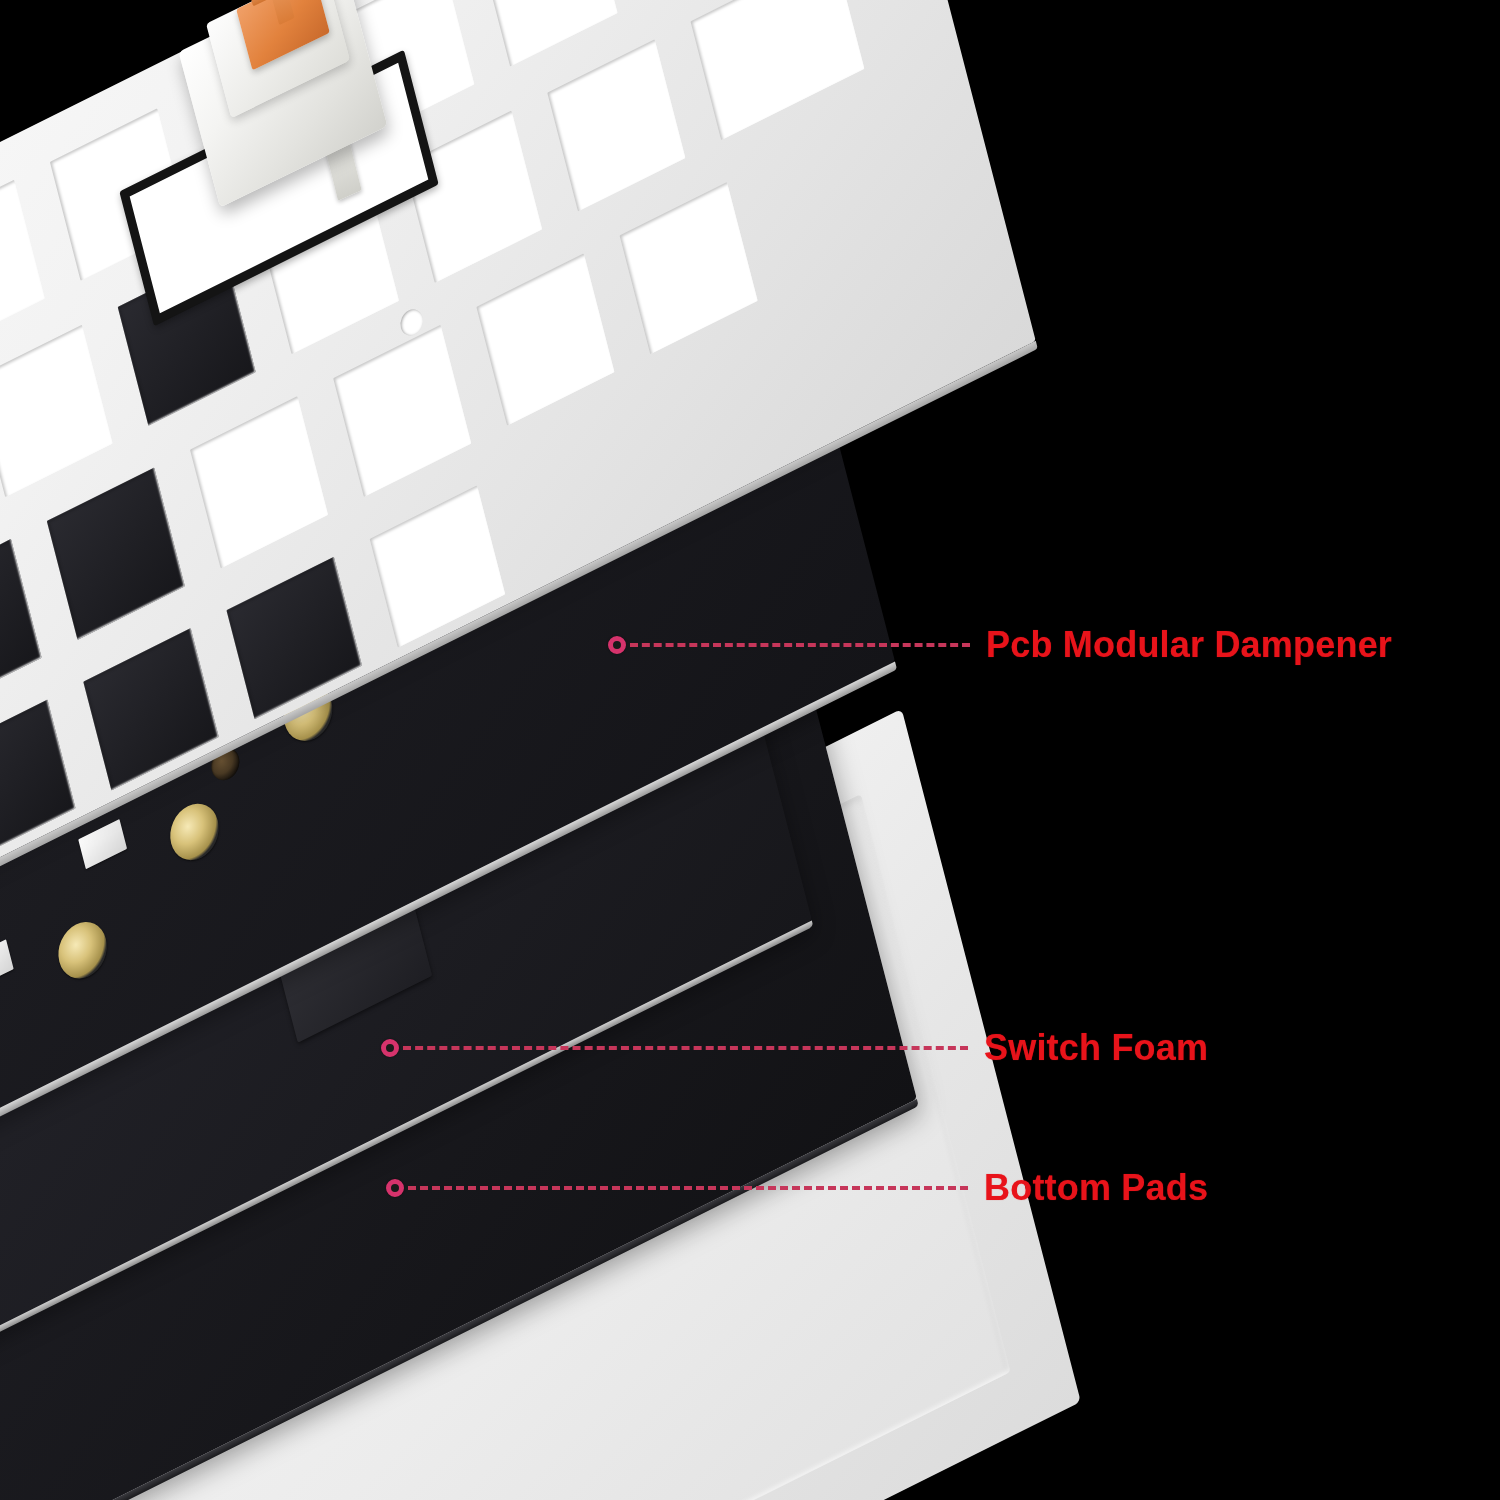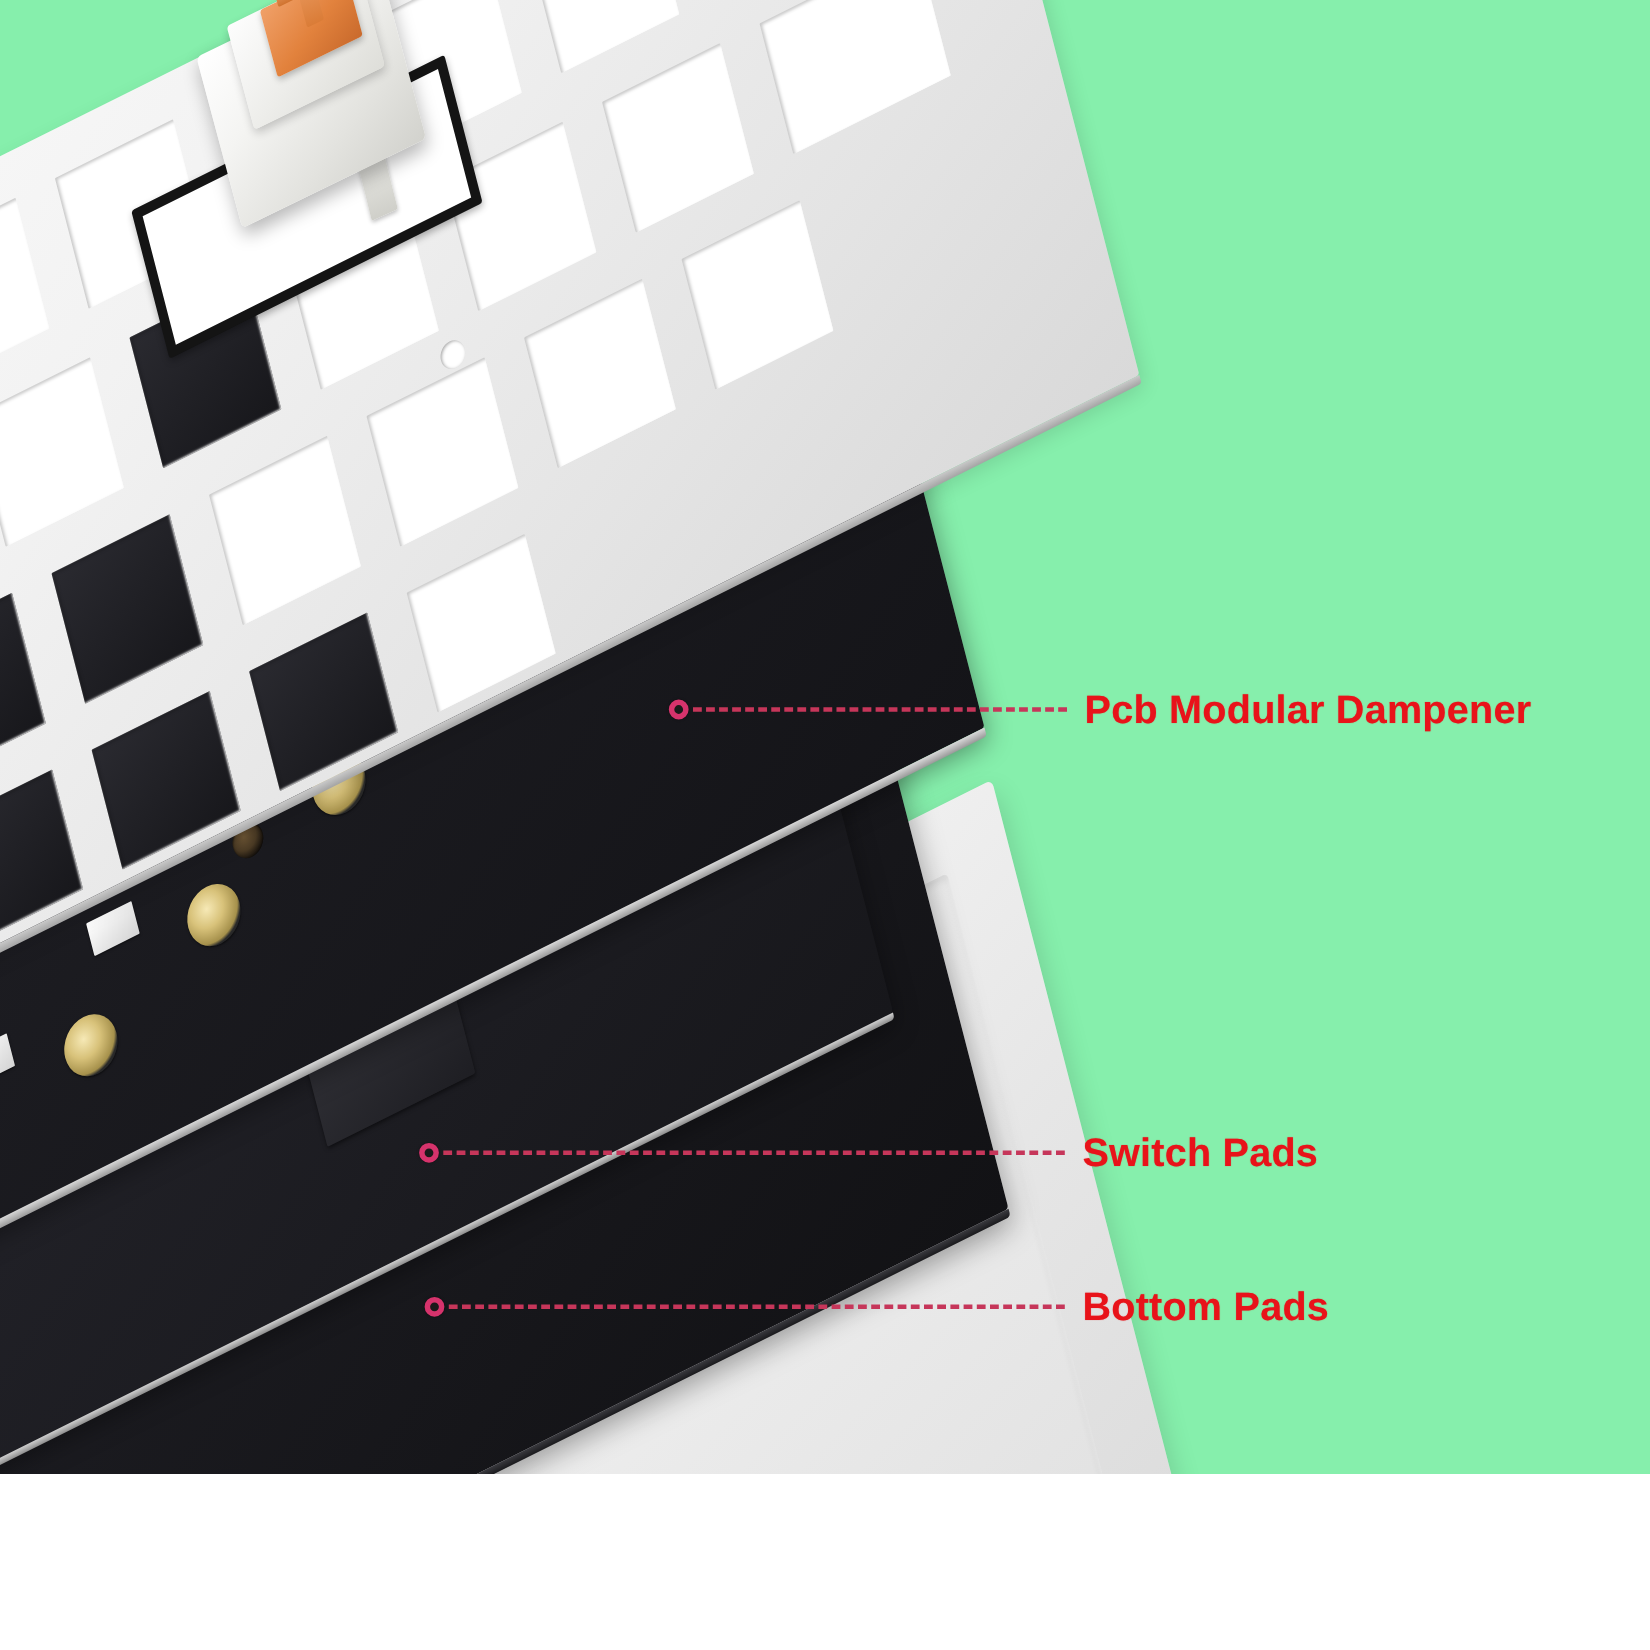--- a/index.html
+++ b/index.html
@@ -1,19 +1,19 @@
 <!DOCTYPE html>
 <html><head>
 <meta charset="utf-8">
 <title>Keyboard Exploded View</title>
 <style>
   html,body{margin:0;padding:0;background:#fff;}
   body{width:1500px;height:1500px;overflow:hidden;
        font-family:"Liberation Sans",sans-serif;}
-  #stage{position:relative;width:1500px;height:1340px;background:#86efac;overflow:hidden;}
+  #stage{position:relative;width:1500px;height:1500px;background:#000000;overflow:hidden;}
 
   
   .layer{position:absolute;}
   .iso{transform-origin:50% 50%;}
 
   
   #bottom-case{
     left:-430px; top:1040px; width:1500px; height:700px;
     transform: rotate(-26.5deg) skewX(-12deg);
     background:linear-gradient(155deg,#fdfdfd 0%,#f3f3f3 38%,#e6e6e6 70%,#dcdcdc 100%);
@@ -250,21 +250,21 @@
 
   <div class="callout" style="left:608px;top:645px;">
     <span class="dot"></span>
     <span class="dash" style="width:340px;"></span>
     <span class="cap">Pcb Modular Dampener</span>
   </div>
 
   <div class="callout" style="left:381px;top:1048px;">
     <span class="dot"></span>
     <span class="dash" style="width:565px;"></span>
-    <span class="cap">Switch Pads</span>
+    <span class="cap">Switch Foam</span>
   </div>
 
   <div class="callout" style="left:386px;top:1188px;">
     <span class="dot"></span>
     <span class="dash" style="width:560px;"></span>
     <span class="cap">Bottom Pads</span>
   </div>
 
 </div>
 

